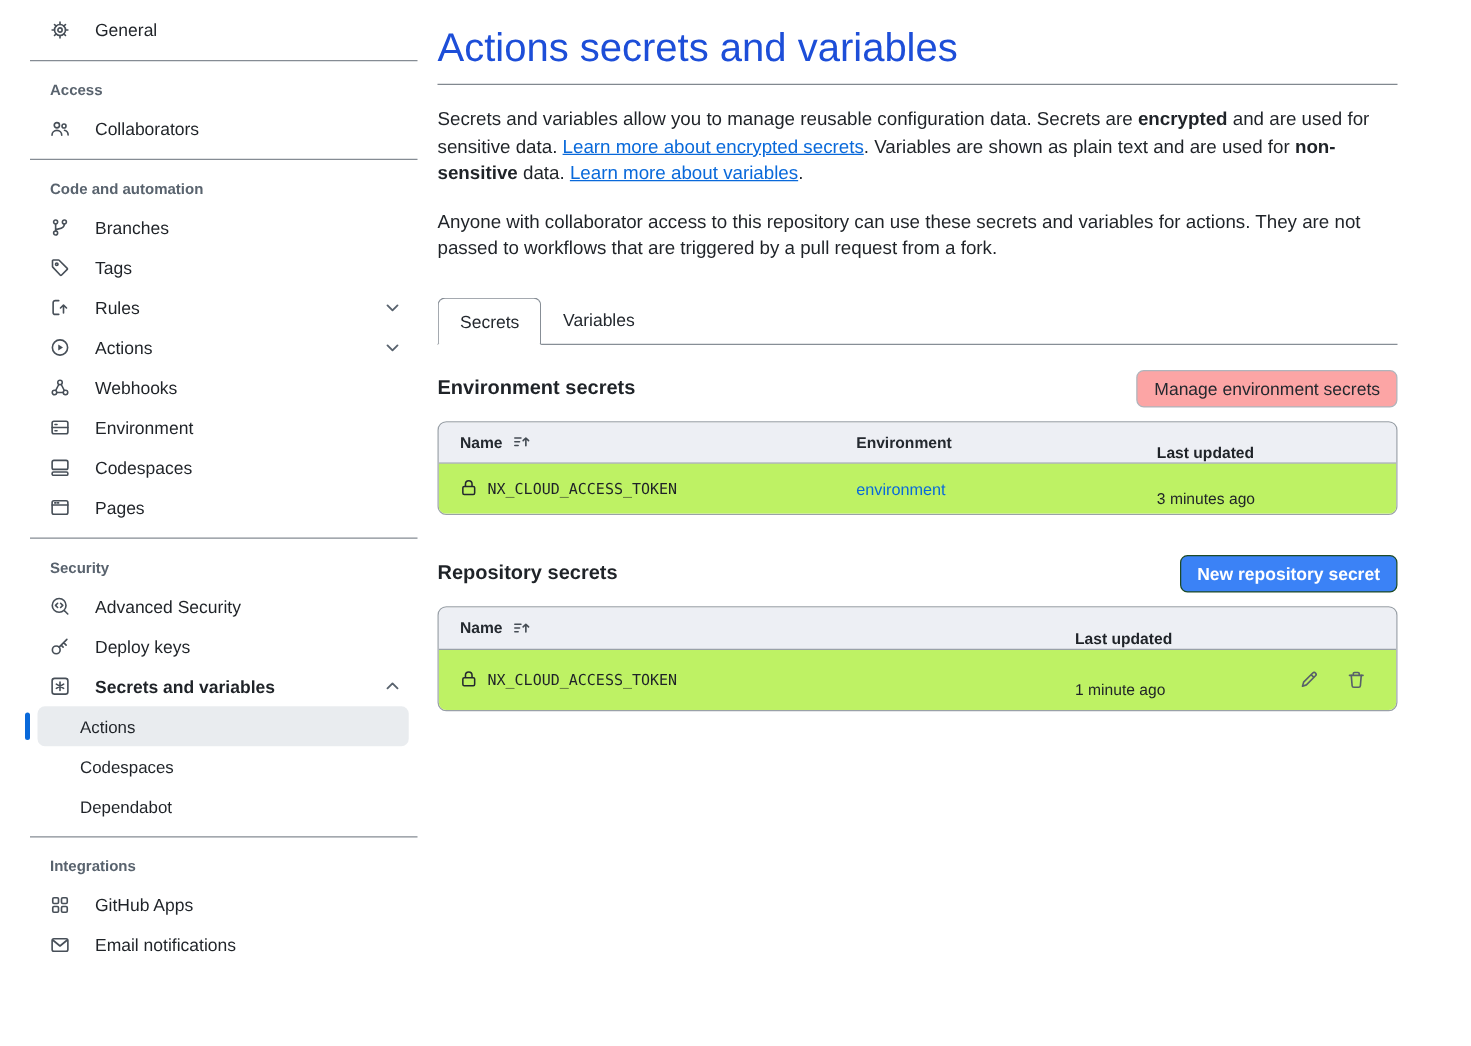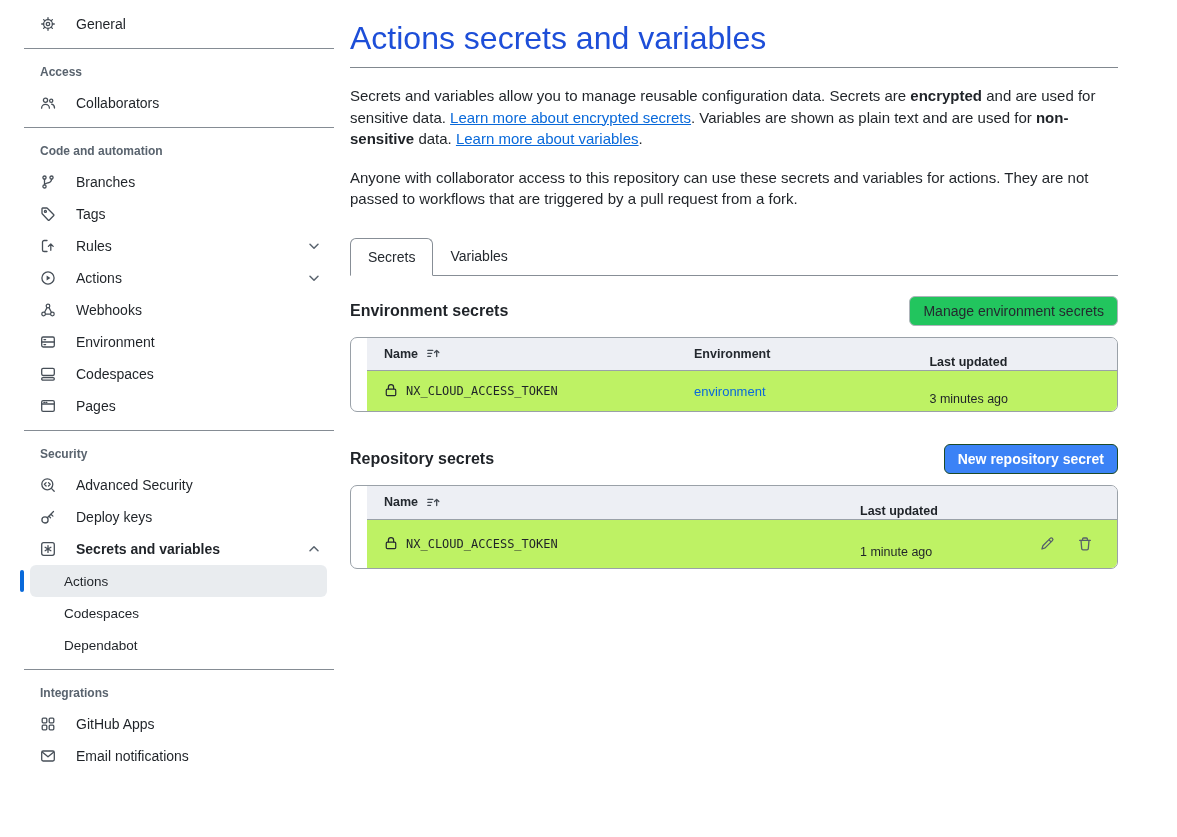--- a/index.html
+++ b/index.html
@@ -57,24 +57,24 @@
     border-radius:6px 6px 0 0; margin-bottom:-1px;
   }
 
   .section-row { margin-top:19px; display:flex; align-items:center; justify-content:space-between; height:32px; }
   .section-row h3 { margin:0; font-size:16px; font-weight:700; }
   .btn {
     height:30px; display:inline-flex; align-items:center; border-radius:6px;
     padding:0 13px; font-size:14px; cursor:pointer; white-space:nowrap;
     font-family:"Liberation Sans", sans-serif;
   }
-  .btn-secondary { background:#22c55e; border:1px solid #afb4bb; color:#24292f; font-weight:500; }
+  .btn-secondary { background:#fca5a5; border:1px solid #afb4bb; color:#24292f; font-weight:500; }
   .btn-primary { background:#3b82f6; border:1px solid #1d4a26; color:#ffffff; font-weight:600; }
 
-  .tbl { margin-top:10px; border:1px solid #9aa1a8; border-radius:7px; overflow:hidden; background:#fff;padding-left:16px; }
+  .tbl { margin-top:10px; border:1px solid #9aa1a8; border-radius:7px; overflow:hidden; background:#fff; }
   .tbl-head {
     display:grid; align-items:center; background:#edeff4; border-bottom:1px solid #9aa1a8;
     font-size:12.5px; font-weight:700; color:#24292f;
   }
   .tbl-row { display:grid; align-items:center; background:#bef264; }
   .env-cols { grid-template-columns:43.6% 31.4% 25%; }
   .repo-cols { grid-template-columns:1fr 145px 112px; }
   .env-head { height:33px; }
   .env-body { height:40px; }
   .repo-head { height:34px; }

